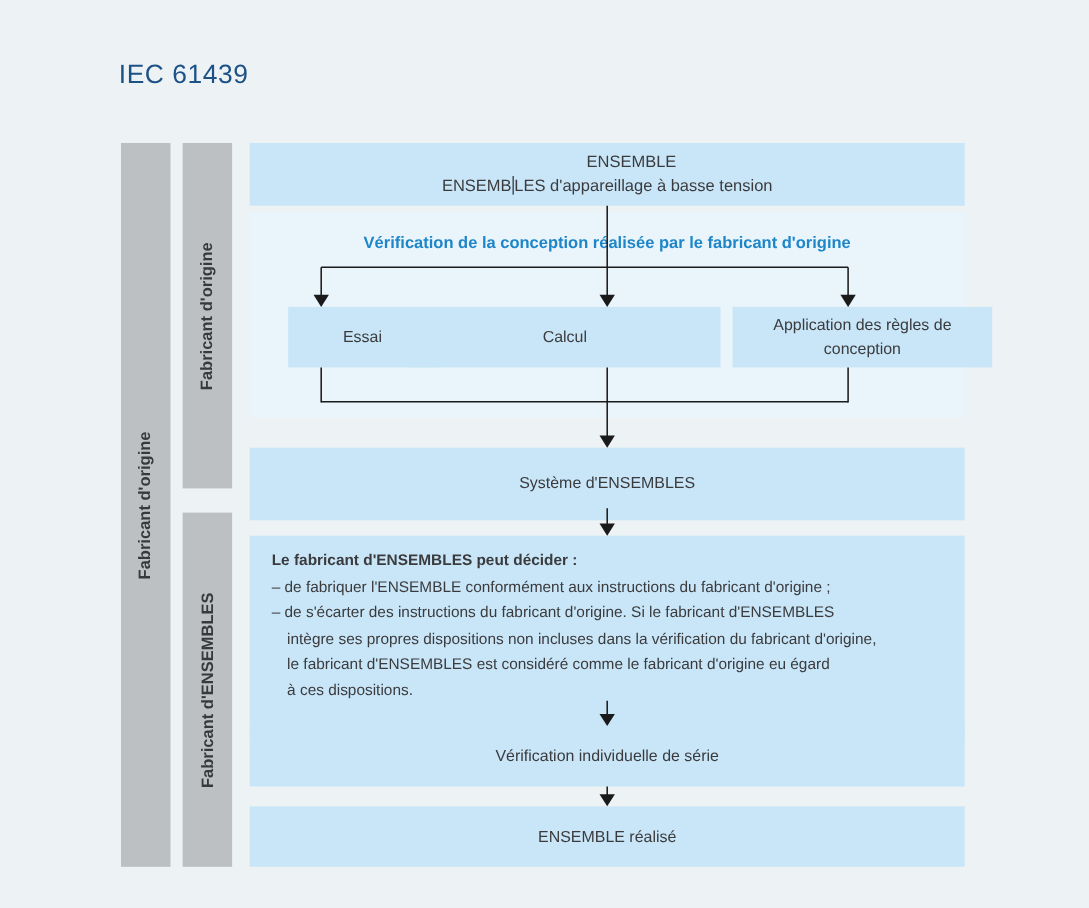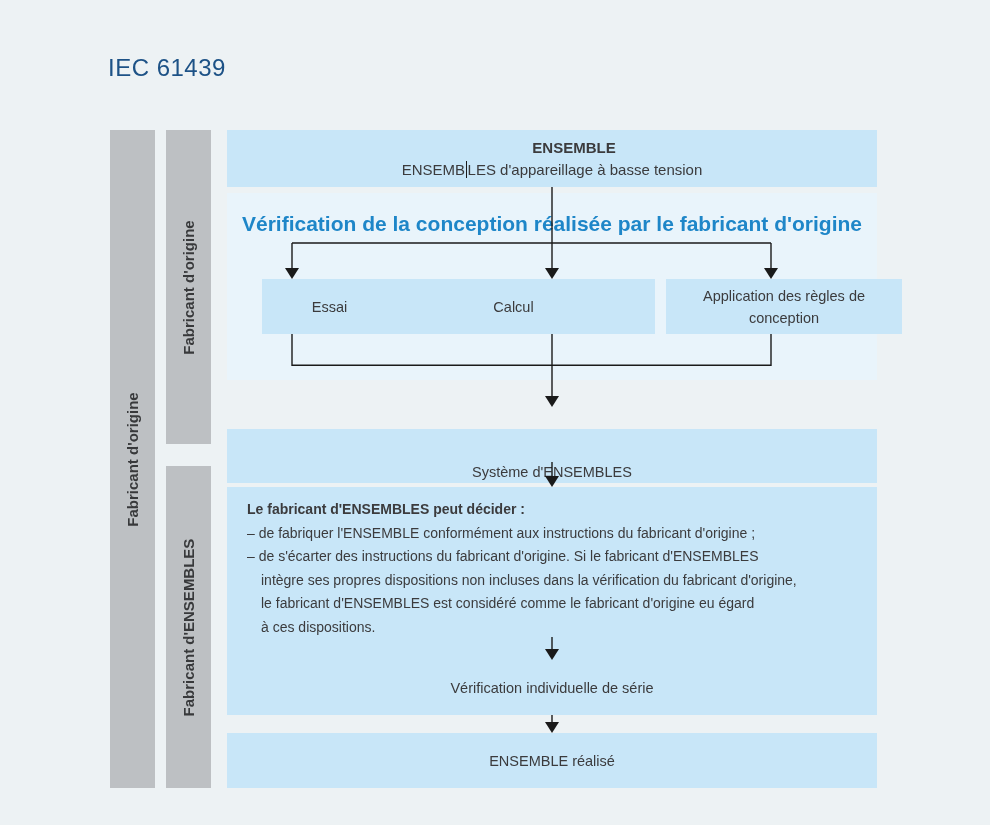--- a/index.html
+++ b/index.html
@@ -28,34 +28,34 @@
   #bar-outer{left:110px;top:130px;width:45px;height:658px;}
   #bar-inner-top{left:166px;top:130px;width:45px;height:314px;}
   #bar-inner-bottom{left:166px;top:466px;width:45px;height:322px;}
   
   .bluebox{
     background:#c8e6f8;
     display:flex;flex-direction:column;align-items:center;justify-content:center;
     text-align:center;font-size:14.5px;line-height:22px;color:#3b3b3d;
   }
   #box-ensemble{left:227px;top:130px;width:650px;height:57px;font-size:15px;}
-  #box-ensemble .b1{font-weight:bold;margin-left:44px;}
+  #box-ensemble .b1{font-weight:normal;margin-left:44px;}
   .caret{
     display:inline-block;width:1.5px;height:17px;background:#1a1a1a;
     vertical-align:-3px;margin:0 .5px;
   }
   #panel{left:227px;top:193px;width:650px;height:187px;background:#e9f4fb;}
   #verif-heading{
     left:227px;top:212px;width:650px;text-align:center;
-    font-weight:bold;font-size:21px;color:#1e86c8;
+    font-weight:bold;font-size:15px;color:#1e86c8;
   }
   #box-essai{left:227px;top:279px;width:135px;height:55px;margin-left:35px;}
   #box-calcul{left:372px;top:279px;width:283px;height:55px;}
   #box-application{left:666px;top:279px;width:236px;height:55px;padding:0 12px;box-sizing:border-box;}
-  #box-systeme{left:227px;top:429px;width:650px;height:54px;justify-content:flex-end;}
+  #box-systeme{left:227px;top:407px;width:650px;height:66px;}
   #box-decision{
     left:227px;top:487px;width:650px;height:184px;
     background:#c8e6f8;box-sizing:border-box;
     padding:11px 10px 0 20px;font-size:14px;line-height:23.5px;
     text-align:left;
   }
   #box-decision .d-title{font-weight:bold;}
   #box-decision .line{white-space:nowrap;}
   #box-decision .indent{padding-left:14px;}
   #box-routine{left:227px;top:660px;width:650px;height:55px;}

